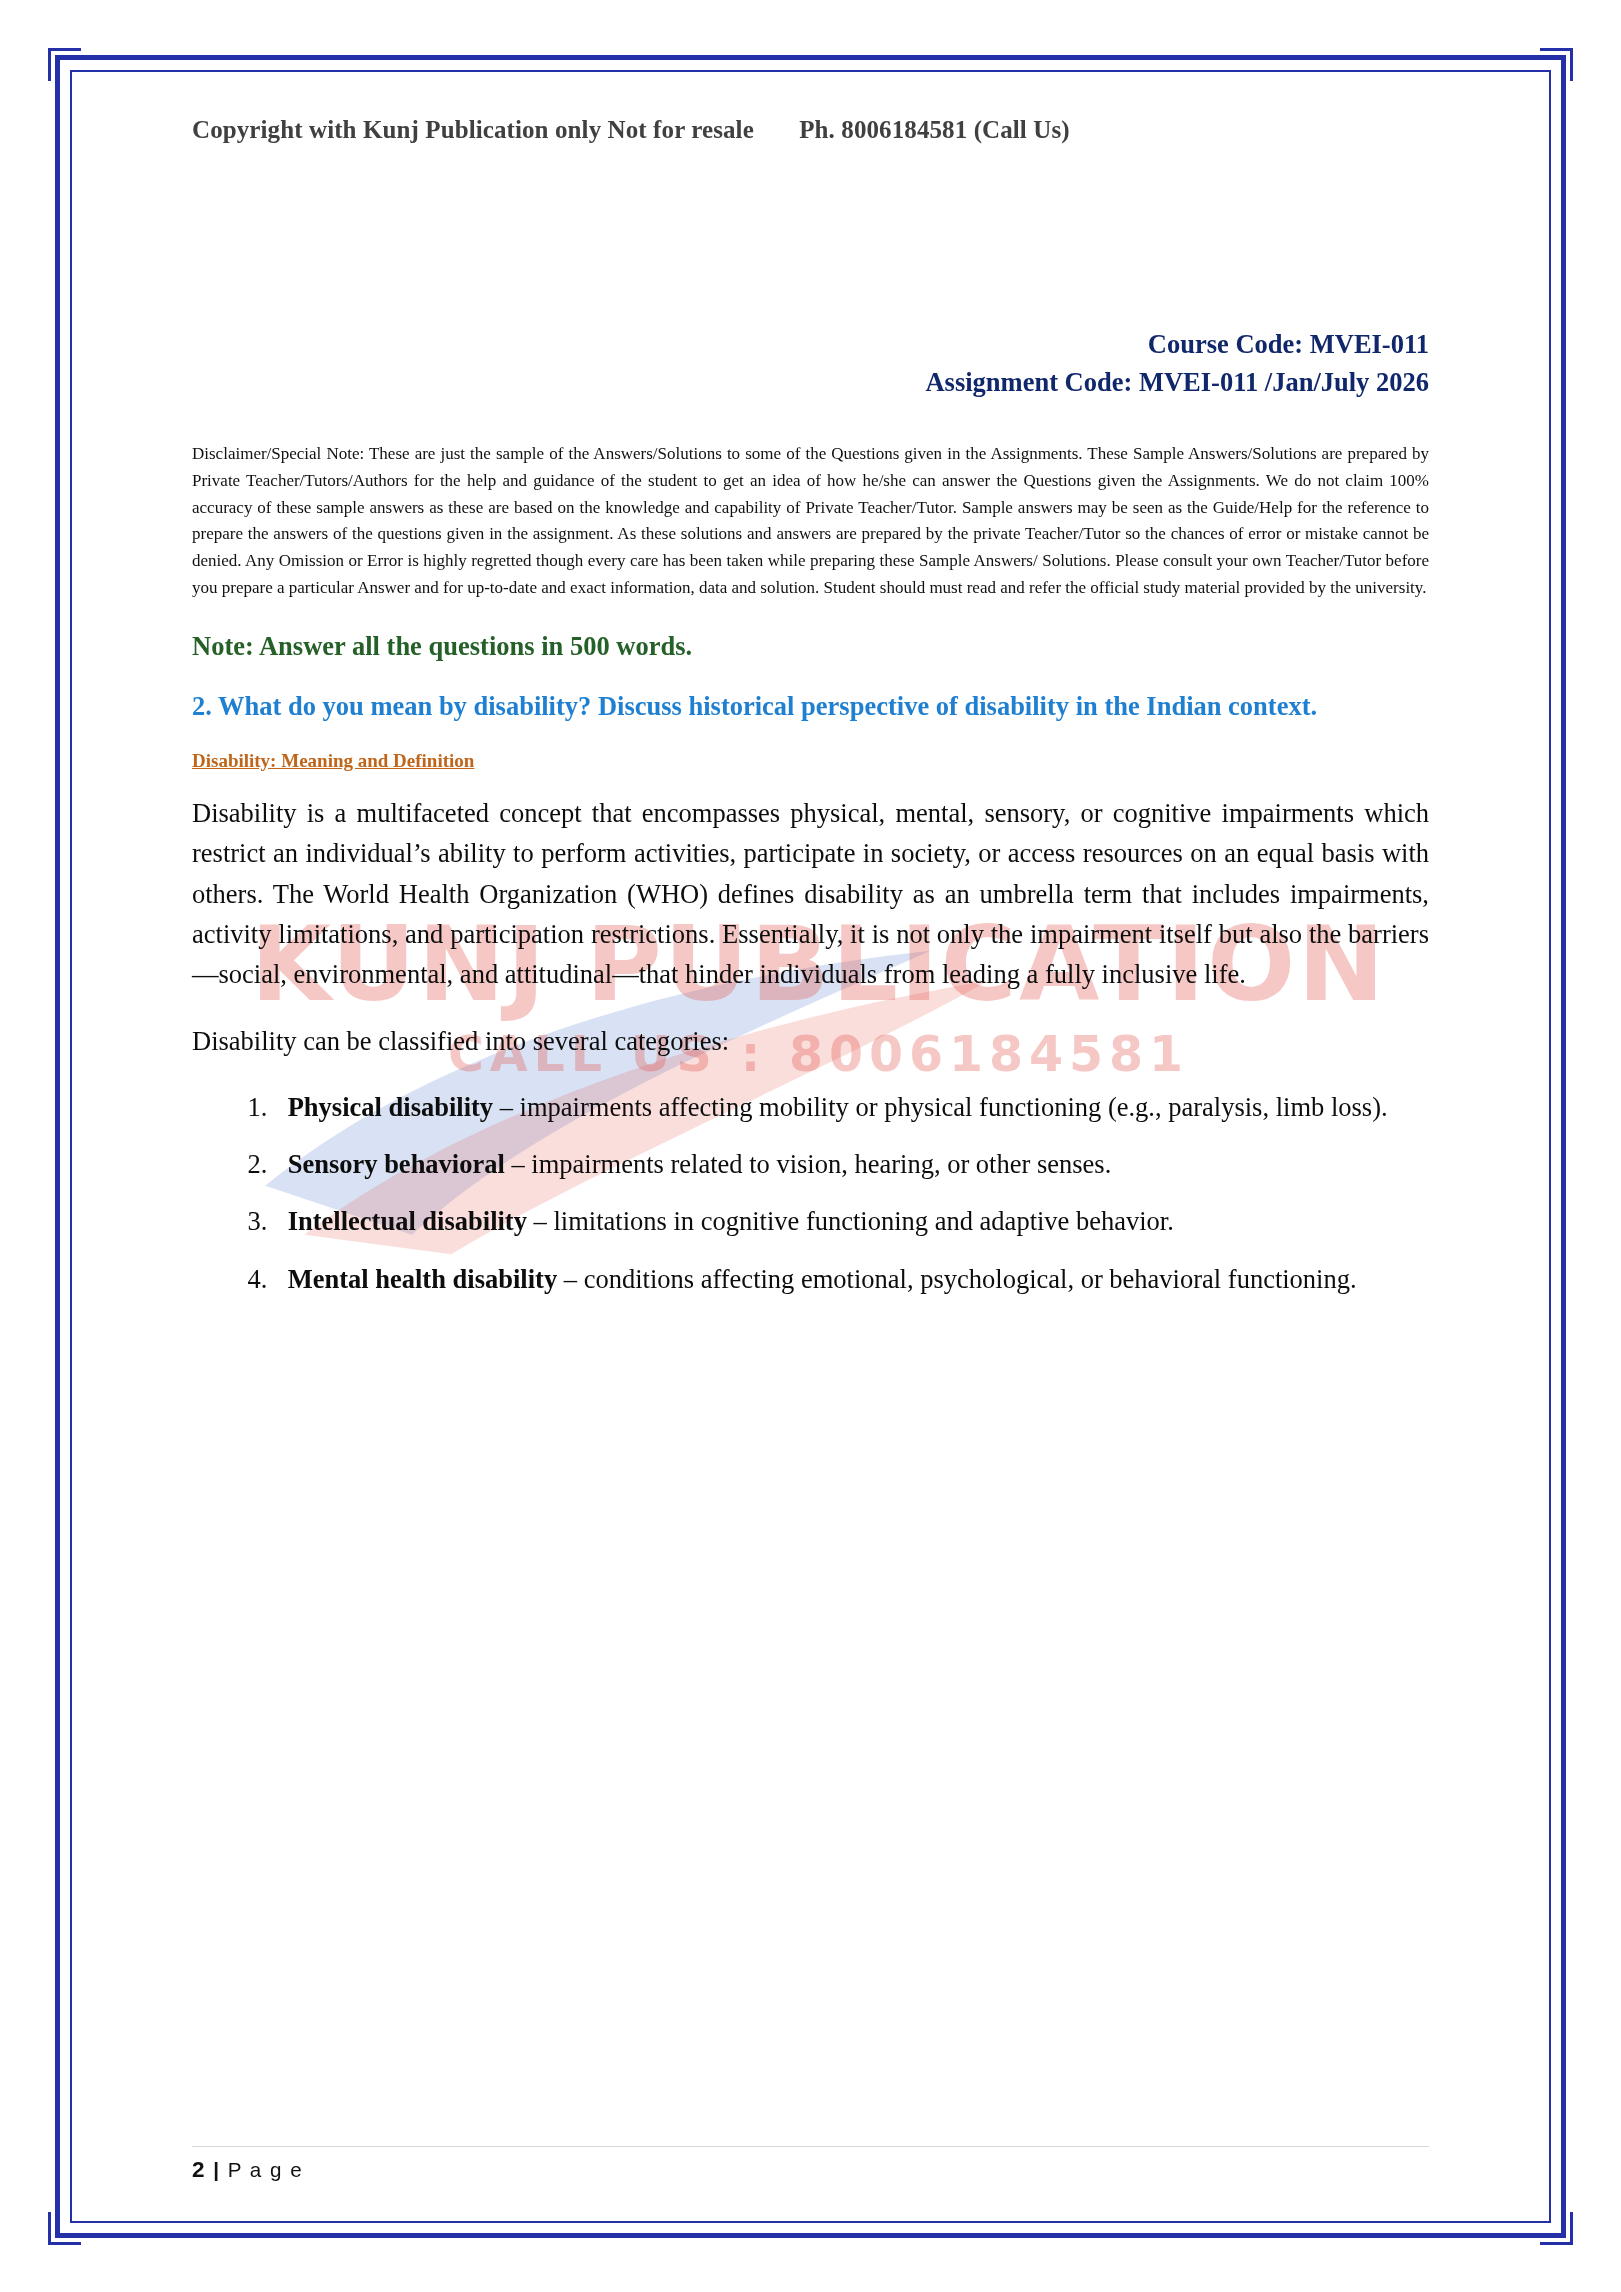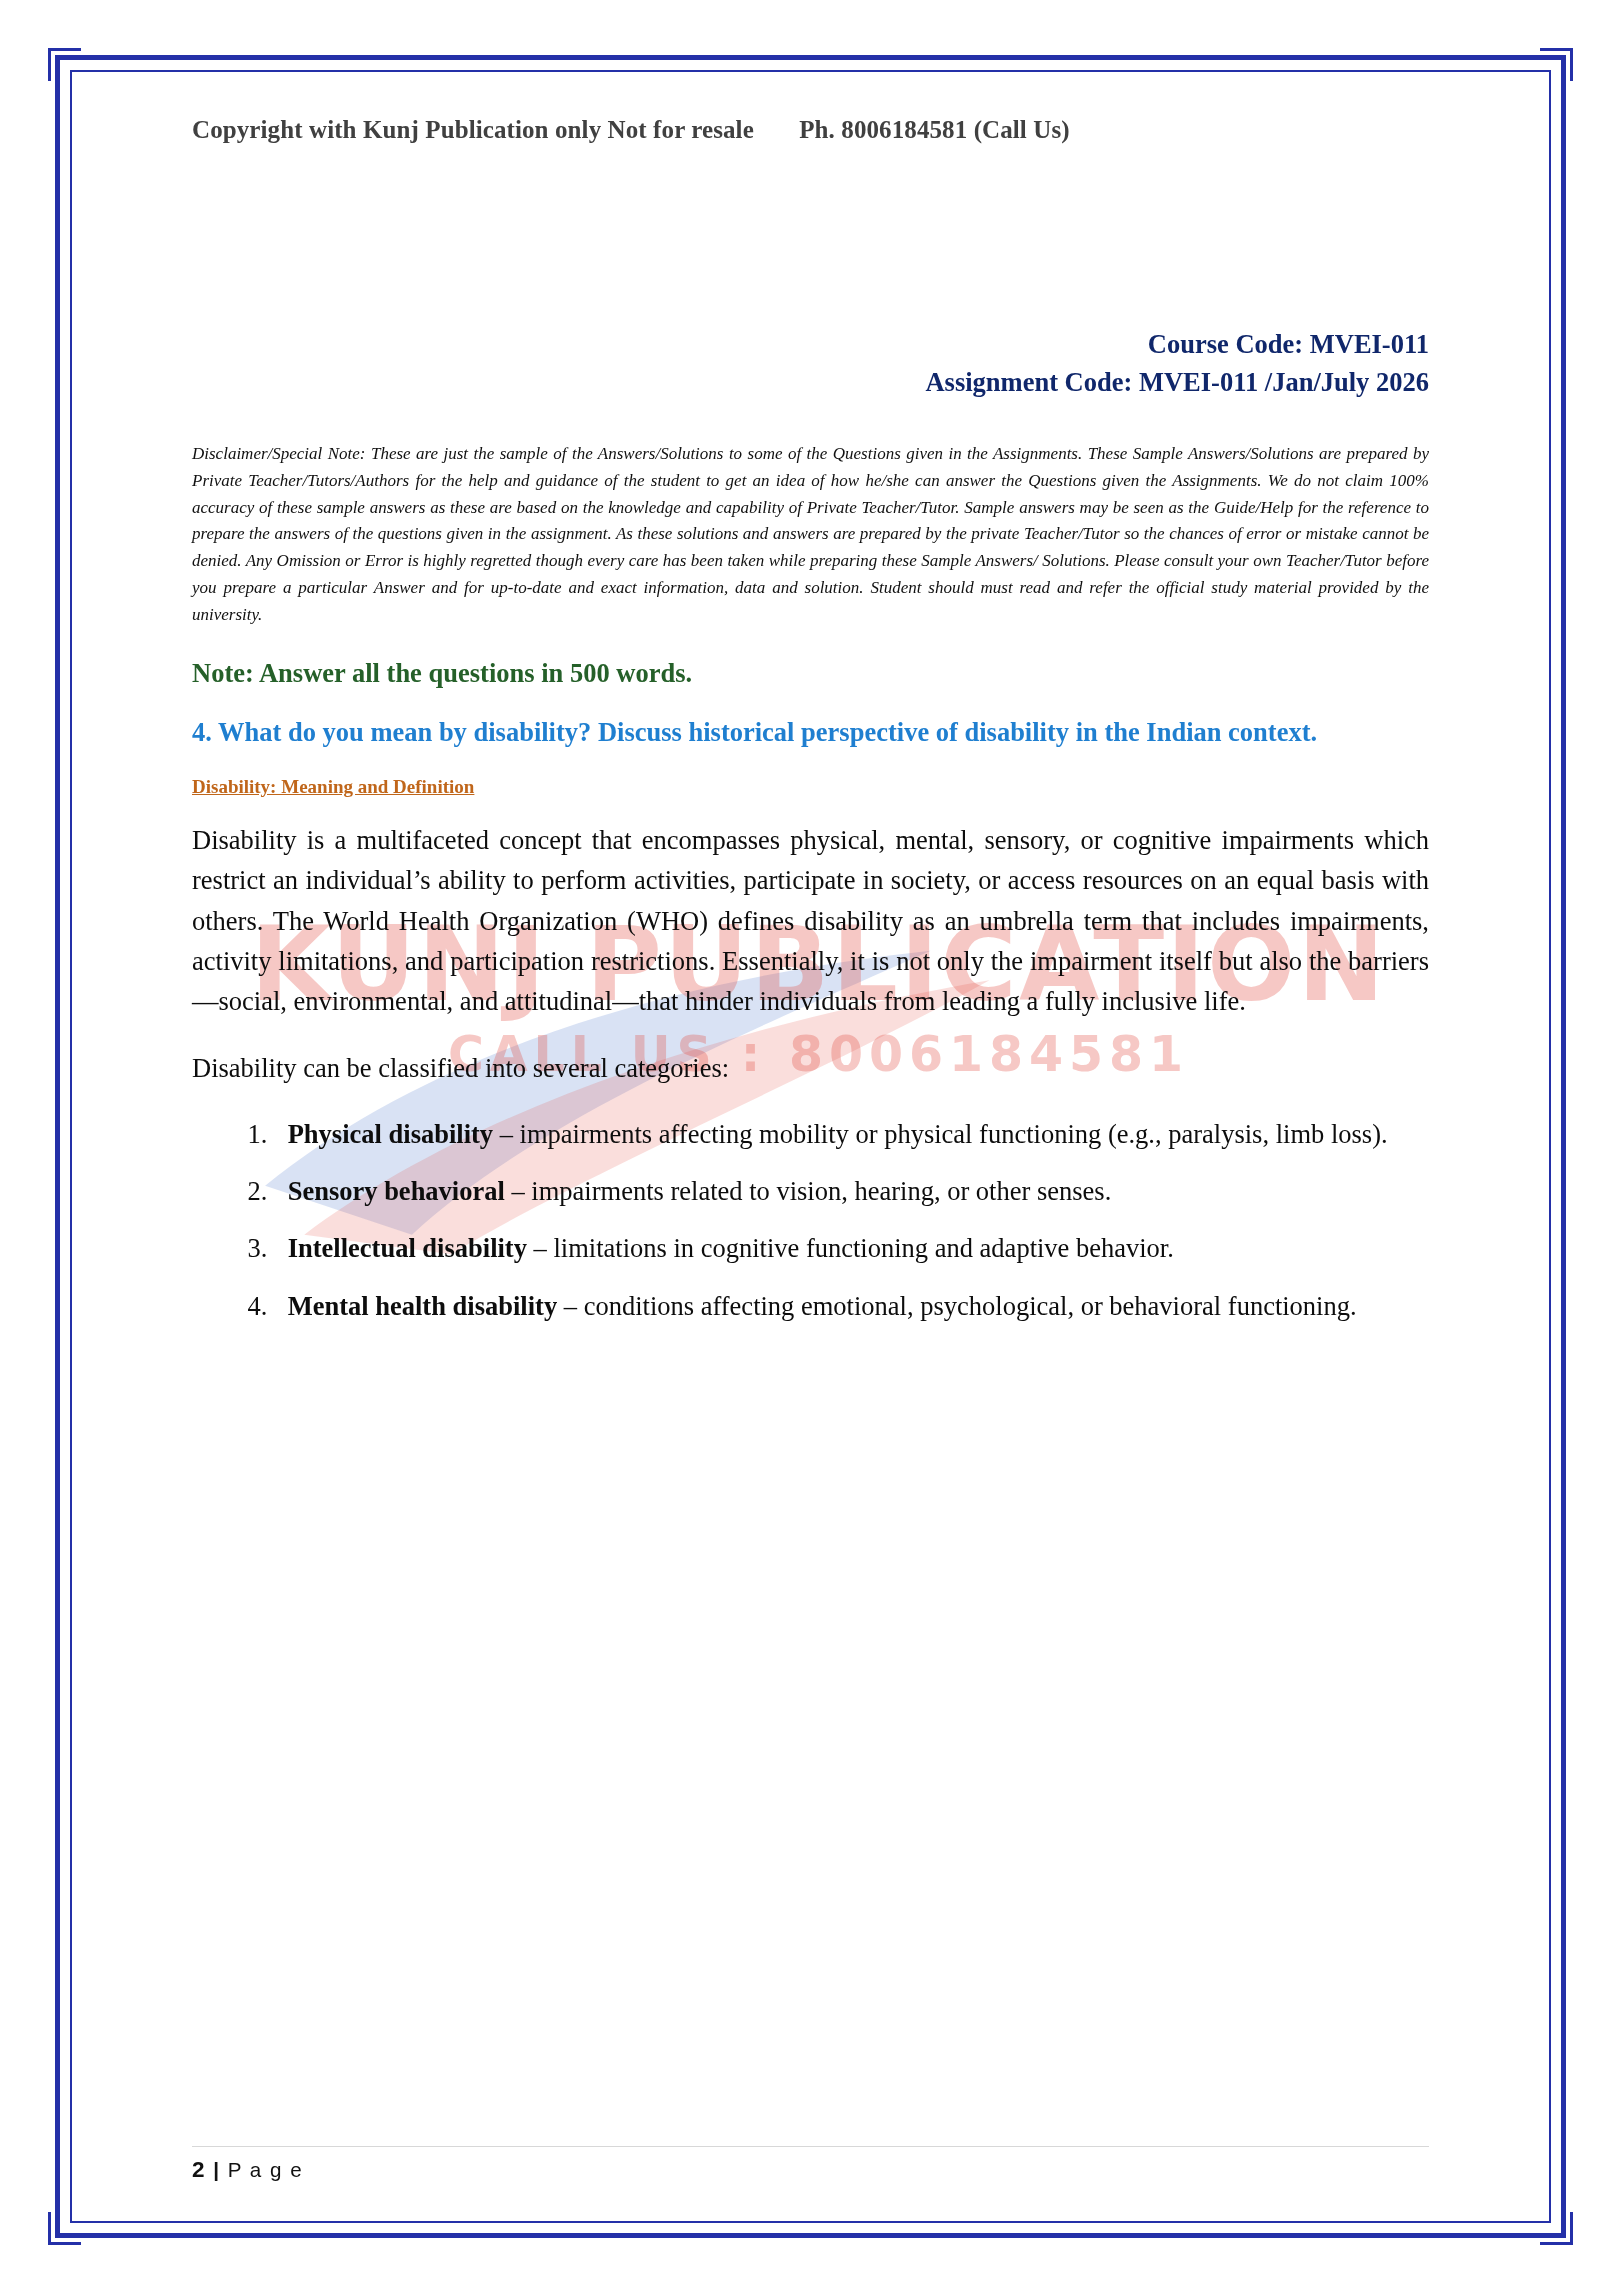--- a/index.html
+++ b/index.html
@@ -117,21 +117,20 @@
   .codes {
     text-align: right;
     color: #10276b;
     font-weight: bold;
     font-size: 26.5px;
     line-height: 1.45;
     margin-top: 181px;
   }
 
   .disclaimer {
-    font-style: italic;
     font-size: 17px;
     line-height: 1.58;
     color: #111111;
     text-align: justify;
     margin-top: 39px;
   }
 
   .note-line {
     color: #256029;
     font-weight: bold;
@@ -226,21 +225,21 @@
 
   <div class="codes">
     <div>Course Code: MVEI-011</div>
     <div>Assignment Code: MVEI-011 /Jan/July 2026</div>
   </div>
 
   <div class="disclaimer">Disclaimer/Special Note: These are just the sample of the Answers/Solutions to some of the Questions given in the Assignments. These Sample Answers/Solutions are prepared by Private Teacher/Tutors/Authors for the help and guidance of the student to get an idea of how he/she can answer the Questions given the Assignments. We do not claim 100% accuracy of these sample answers as these are based on the knowledge and capability of Private Teacher/Tutor. Sample answers may be seen as the Guide/Help for the reference to prepare the answers of the questions given in the assignment. As these solutions and answers are prepared by the private Teacher/Tutor so the chances of error or mistake cannot be denied. Any Omission or Error is highly regretted though every care has been taken while preparing these Sample Answers/ Solutions. Please consult your own Teacher/Tutor before you prepare a particular Answer and for up-to-date and exact information, data and solution. Student should must read and refer the official study material provided by the university.</div>
 
   <div class="note-line">Note: Answer all the questions in 500 words.</div>
 
-  <div class="question">4. What do you mean by disability? Discuss historical perspective of disability in the Indian context.</div>
+  <div class="question">2. What do you mean by disability? Discuss historical perspective of disability in the Indian context.</div>
 
   <div class="subheading">Disability: Meaning and Definition</div>
 
   <p class="para">Disability is a multifaceted concept that encompasses physical, mental, sensory, or cognitive impairments which restrict an individual’s ability to perform activities, participate in society, or access resources on an equal basis with others. The World Health Organization (WHO) defines disability as an umbrella term that includes impairments, activity limitations, and participation restrictions. Essentially, it is not only the impairment itself but also the barriers—social, environmental, and attitudinal—that hinder individuals from leading a fully inclusive life.</p>
   <p class="para">Disability can be classified into several categories:</p>
 
   <ol class="cat-list">
     <li>
       <b>Physical disability</b><span> – impairments affecting mobility or physical functioning (e.g., paralysis, limb loss).</span>
     </li>

